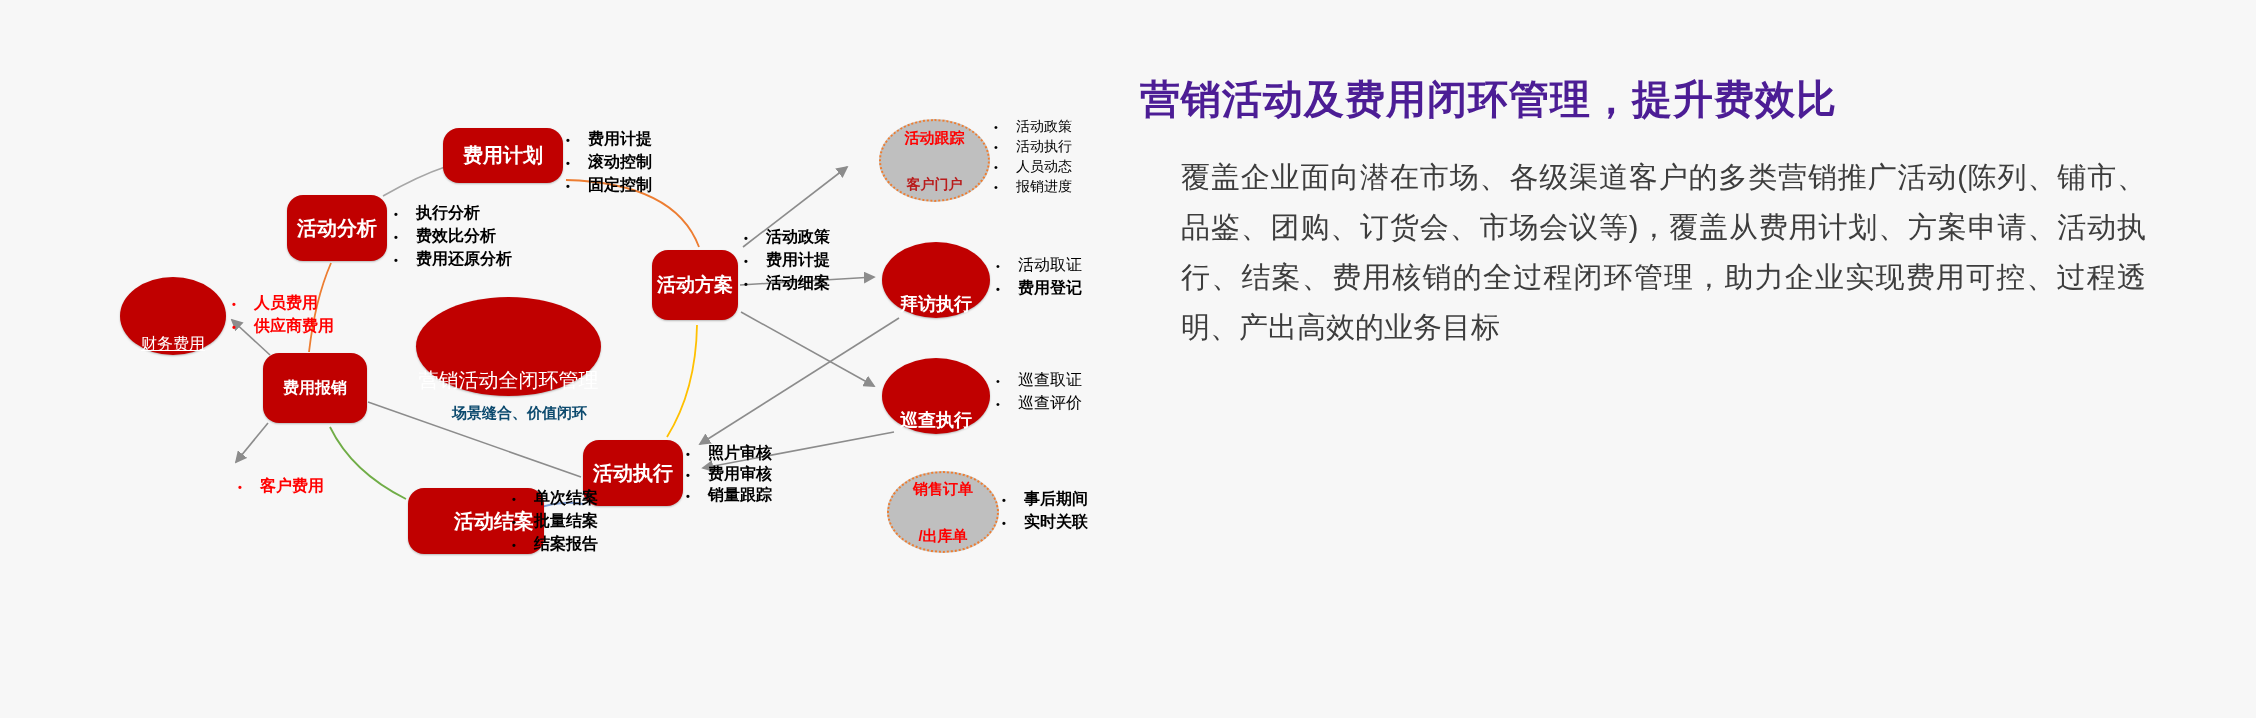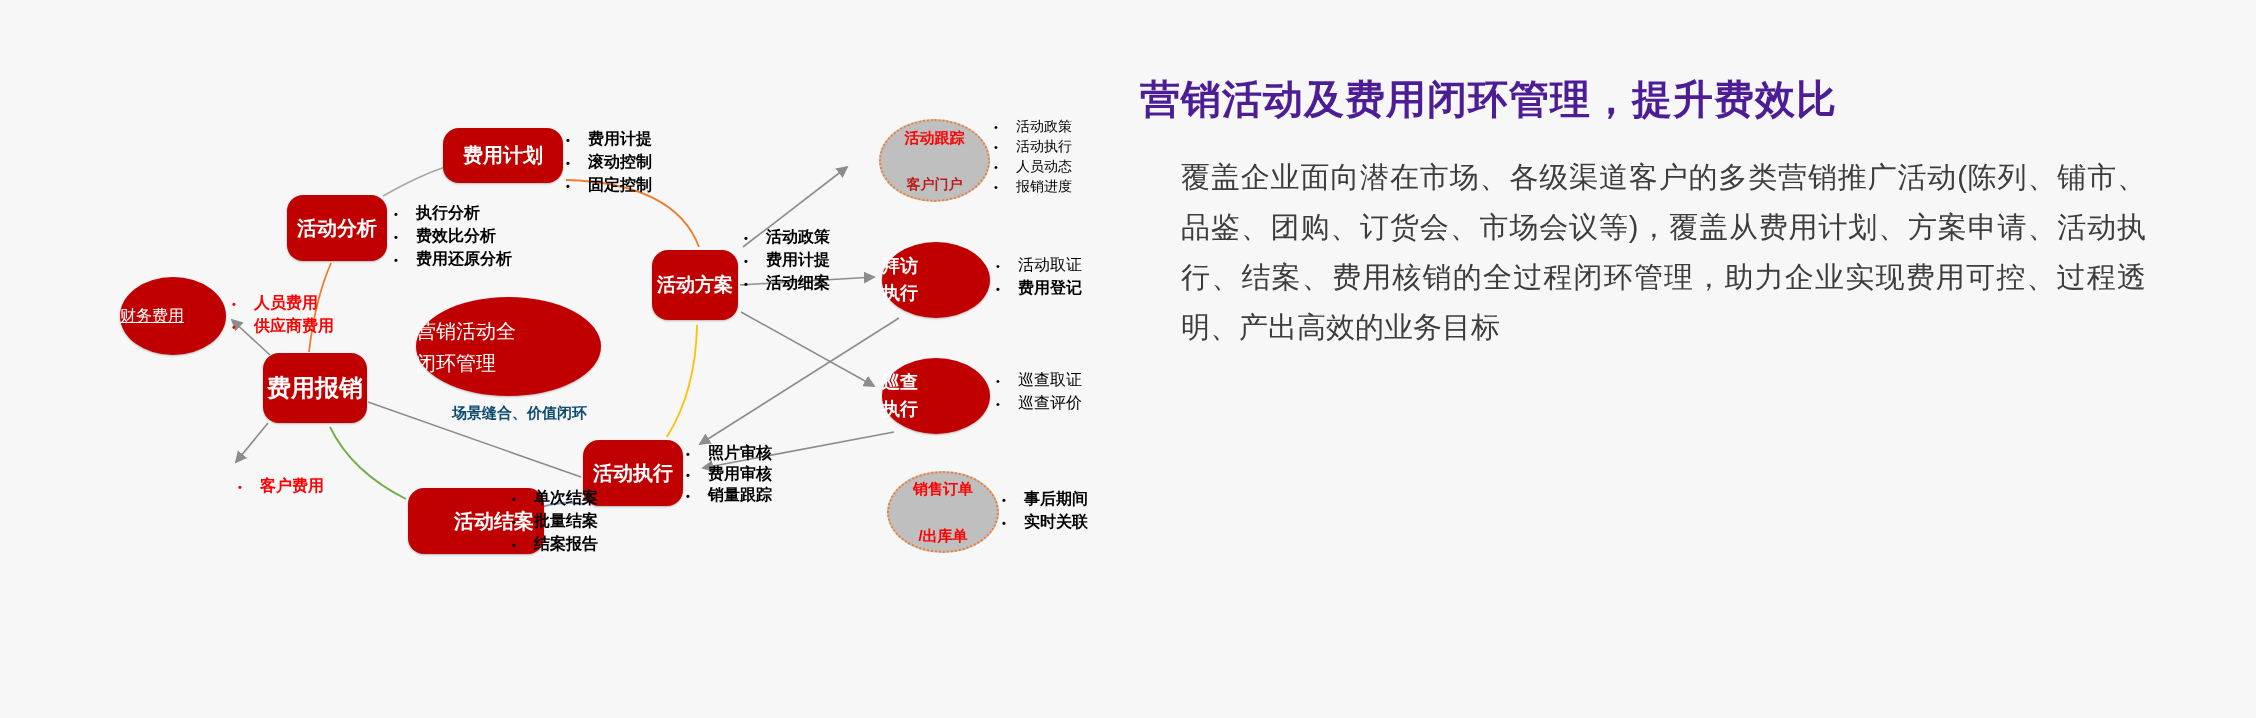--- a/index.html
+++ b/index.html
@@ -25,21 +25,21 @@
     display:flex;align-items:center;justify-content:center;
     text-align:center;
     box-shadow:0 1px 2px rgba(0,0,0,.25);
   }
   
   .ell{
     position:absolute;
     background:#c00000;
     border-radius:50%;
     color:#fff;
-    display:flex;flex-direction:column;align-items:flex-start;justify-content:center;
+    display:flex;flex-direction:row;align-items:flex-end;justify-content:center;
     text-align:center;
     box-shadow:0 1px 2px rgba(0,0,0,.25);
   }
   
   .gell{
     position:absolute;
     background:#bfbfbf;
     border:2px dotted #ed7d31;
     border-radius:50%;
     display:flex;flex-direction:column;align-items:center;justify-content:center;
@@ -102,21 +102,21 @@
     <line x1="894" y1="432" x2="703" y2="468" stroke="#8c8c8c" stroke-width="1.6" marker-end="url(#arr)"></line>
     <line x1="368" y1="402" x2="581" y2="477" stroke="#8c8c8c" stroke-width="1.6"></line>
   </svg>
 
   <div class="box" style="left:287px;top:195px;width:100px;height:66px;font-size:20px;">
     <span>活动分析</span>
   </div>
   <div class="box" style="left:443px;top:128px;width:120px;height:55px;font-size:20px;">
     <span>费用计划</span>
   </div>
-  <div class="box" style="left:263px;top:353px;width:104px;height:70px;font-size:24px;">
+  <div class="box" style="left:263px;top:353px;width:104px;height:70px;font-size:16px;">
     <span>费用报销</span>
   </div>
   <div class="box" style="left:652px;top:250px;width:86px;height:70px;font-size:19px;">
     <span>活动方案</span>
   </div>
   <div class="box" style="left:583px;top:440px;width:100px;height:66px;font-size:20px;">
     <span>活动执行</span>
   </div>
   <div class="box" style="left:408px;top:488px;width:100px;height:66px;font-size:20px;padding-left:36px;">
     <span>活动结案</span>

